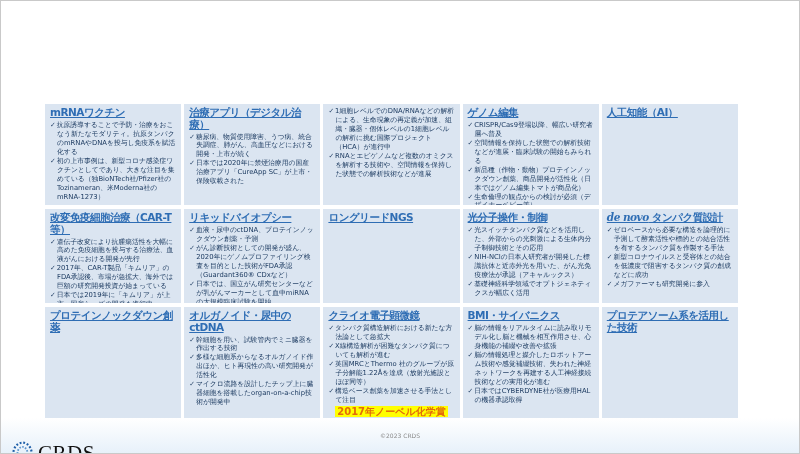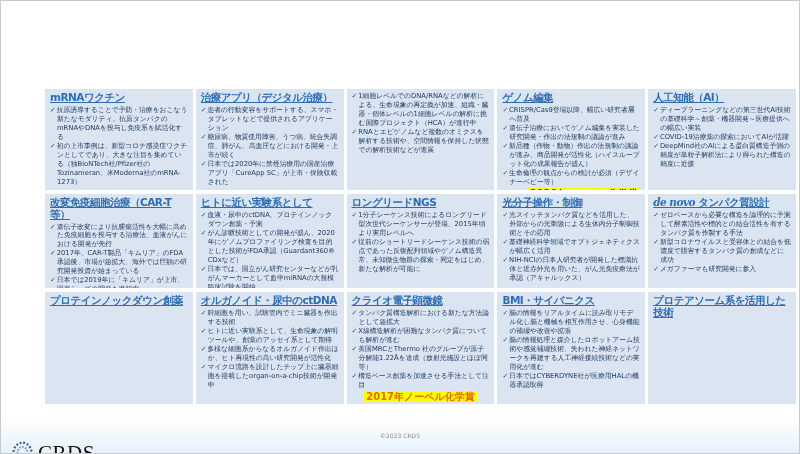--- a/index.html
+++ b/index.html
@@ -2,21 +2,21 @@
 <html><head>
 <meta charset="utf-8">
 <style>
   html,body{margin:0;padding:0;background:#ffffff;}
   .slide{
     position:relative;width:798px;height:452px;margin:0;
     border:1px solid #c9c9c9;background:#ffffff;overflow:hidden;
     font-family:"DejaVu Sans",sans-serif;
   }
   .grid{
-    position:absolute;left:44px;top:88px;width:751px;
+    position:absolute;left:44px;top:103px;width:693px;
     display:grid;grid-template-columns:repeat(5,1fr);
     grid-template-rows:101px 94px 112px;gap:4px 3px;
   }
   .box{
     background:#dbe5f1;padding:3px 5px 2px 5px;overflow:hidden;
     box-sizing:border-box;
   }
   .box-title{
     color:#2e6db4;font-weight:bold;font-size:10.5px;line-height:1.12;
     letter-spacing:-0.5px;text-decoration:underline;margin:0 0 2px 0;
@@ -56,96 +56,85 @@
       <div class="box">
         <div class="box-title">mRNAワクチン</div>
         <ul class="bullets">
           <li><span class="check">✓</span><span>抗原誘導することで予防・治療をおこなう新たなモダリティ。抗原タンパクのmRNAやDNAを投与し免疫系を賦活化する</span></li>
           <li><span class="check">✓</span><span>初の上市事例は、新型コロナ感染症ワクチンとしてであり、大きな注目を集めている（独BioNTech社/Pfizer社のTozinameran、米Moderna社のmRNA-1273）</span></li>
         </ul>
       </div>
       <div class="box">
         <div class="box-title">治療アプリ（デジタル治療）</div>
         <ul class="bullets">
-          <li><span class="check">✓</span><span>患者の行動変容をサポートする、スマホ・タブレットなどで提供されるアプリケーション</span></li>
           <li><span class="check">✓</span><span>糖尿病、物質使用障害、うつ病、統合失調症、肺がん、高血圧などにおける開発・上市が続く</span></li>
           <li><span class="check">✓</span><span>日本では2020年に禁煙治療用の国産治療アプリ「CureApp SC」が上市・保険収載された</span></li>
         </ul>
       </div>
       <div class="box">
         <ul class="bullets">
           <li><span class="check">✓</span><span>1細胞レベルでのDNA/RNAなどの解析による、生命現象の再定義が加速、組織・臓器・個体レベルの1細胞レベルの解析に挑む国際プロジェクト（HCA）が進行中</span></li>
           <li><span class="check">✓</span><span>RNAとエピゲノムなど複数のオミクスを解析する技術や、空間情報を保持した状態での解析技術などが進展</span></li>
         </ul>
       </div>
       <div class="box">
         <div class="box-title">ゲノム編集</div>
         <ul class="bullets">
           <li><span class="check">✓</span><span>CRISPR/Cas9登場以降、幅広い研究者層へ普及</span></li>
-          <li><span class="check">✓</span><span>遺伝子治療においてゲノム編集を実装した研究開発・作出の法規制の議論が進み</span></li>
-          <li><span class="check">✓</span><span>新品種（作物・動物）作出の法規制の議論が進み、商品開発が活性化（ハイスループット化の成果報告が盛ん）</span></li>
+          <li><span class="check">✓</span><span>空間情報を保持した状態での解析技術などが進展・臨床試験の開始もみられる</span></li>
+          <li><span class="check">✓</span><span>新品種（作物・動物）プロテインノックダウン創薬、商品開発が活性化（日本ではゲノム編集トマトが商品化）</span></li>
           <li><span class="check">✓</span><span>生命倫理の観点からの検討が必須（デザイナーベビー等）</span></li>
         </ul>
         <div class="award" style="text-align: right;"><span style="color: rgb(23, 54, 93); background: rgb(255, 255, 0);">2020年ノーベル化学賞</span></div>
       </div>
       <div class="box">
         <div class="box-title">人工知能（AI）</div>
-        <ul class="bullets">
-          <li><span class="check">✓</span><span>ディープラーニングなどの第三世代AI技術の基礎科学～創薬・機器開発～医療提供への幅広い実装</span></li>
-          <li><span class="check">✓</span><span>COVID-19治療薬の探索においてAIが活躍</span></li>
-          <li><span class="check">✓</span><span>DeepMind社のAIによる蛋白質構造予測の精度が単粒子解析法により得られた構造の精度に近接</span></li>
-        </ul>
       </div>
       <div class="box">
         <div class="box-title">改変免疫細胞治療（CAR-T等）</div>
         <ul class="bullets">
           <li><span class="check">✓</span><span>遺伝子改変により抗腫瘍活性を大幅に高めた免疫細胞を投与する治療法、血液がんにおける開発が先行</span></li>
           <li><span class="check">✓</span><span>2017年、CAR-T製品「キムリア」のFDA承認後、市場が急拡大、海外では巨額の研究開発投資が始まっている</span></li>
           <li><span class="check">✓</span><span>日本では2019年に「キムリア」が上市、国産シーズの開発も進行中</span></li>
         </ul>
       </div>
       <div class="box">
-        <div class="box-title">ヒトに近い実験系として</div>
+        <div class="box-title">リキッドバイオプシー</div>
         <ul class="bullets">
           <li><span class="check">✓</span><span>血液・尿中のctDNA、プロテインノックダウン創薬・予測</span></li>
           <li><span class="check">✓</span><span>がん診断技術としての開発が盛ん、2020年にゲノムプロファイリング検査を目的とした技術がFDA承認（Guardant360® CDxなど）</span></li>
           <li><span class="check">✓</span><span>日本では、国立がん研究センターなどが乳がんマーカーとして血中miRNAの大規模臨床試験を開始</span></li>
         </ul>
       </div>
       <div class="box">
         <div class="box-title">ロングリードNGS</div>
-        <ul class="bullets">
-          <li><span class="check">✓</span><span>1分子シーケンス技術によるロングリード型次世代シーケンサーが登場、2015年頃より実用レベルへ</span></li>
-          <li><span class="check">✓</span><span>従前のショートリードシーケンス技術の弱点であった反復配列領域やゲノム構造異常、未知微生物群の探索・同定をはじめ、新たな解析が可能に</span></li>
-        </ul>
       </div>
       <div class="box">
         <div class="box-title">光分子操作・制御</div>
         <ul class="bullets">
           <li><span class="check">✓</span><span>光スイッチタンパク質などを活用した、外部からの光刺激による生体内分子制御技術とその応用</span></li>
+          <li><span class="check">✓</span><span>NIH-NCIの日本人研究者が開発した標識抗体と近赤外光を用いた、がん光免疫療法が承認（アキャルックス）</span></li>
           <li><span class="check">✓</span><span>基礎神経科学領域でオプトジェネティクスが幅広く活用</span></li>
-          <li><span class="check">✓</span><span>NIH-NCIの日本人研究者が開発した標識抗体と近赤外光を用いた、がん光免疫療法が承認（アキャルックス）</span></li>
         </ul>
       </div>
       <div class="box">
         <div class="box-title"><i>de novo</i> タンパク質設計</div>
         <ul class="bullets">
           <li><span class="check">✓</span><span>ゼロベースから必要な構造を論理的に予測して酵素活性や標的との結合活性を有するタンパク質を作製する手法</span></li>
           <li><span class="check">✓</span><span>新型コロナウイルスと受容体との結合を低濃度で阻害するタンパク質の創成などに成功</span></li>
           <li><span class="check">✓</span><span>メガファーマも研究開発に参入</span></li>
         </ul>
       </div>
       <div class="box">
         <div class="box-title">プロテインノックダウン創薬</div>
       </div>
       <div class="box">
         <div class="box-title">オルガノイド・尿中のctDNA</div>
         <ul class="bullets">
           <li><span class="check">✓</span><span>幹細胞を用い、試験管内でミニ臓器を作出する技術</span></li>
-          <li><span class="check">✓</span><span>ヒトに近い実験系として、生命現象の解明ツールや、創薬のアッセイ系として期待</span></li>
           <li><span class="check">✓</span><span>多様な細胞系からなるオルガノイド作出ほか、ヒト再現性の高い研究開発が活性化</span></li>
           <li><span class="check">✓</span><span>マイクロ流路を設計したチップ上に臓器細胞を搭載したorgan-on-a-chip技術が開発中</span></li>
         </ul>
       </div>
       <div class="box">
         <div class="box-title">クライオ電子顕微鏡</div>
         <ul class="bullets">
           <li><span class="check">✓</span><span>タンパク質構造解析における新たな方法論として急拡大</span></li>
           <li><span class="check">✓</span><span>X線構造解析が困難なタンパク質についても解析が進む</span></li>
           <li><span class="check">✓</span><span>英国MRCとThermo 社のグループが原子分解能1.22Åを達成（放射光施設とほぼ同等）</span></li>

